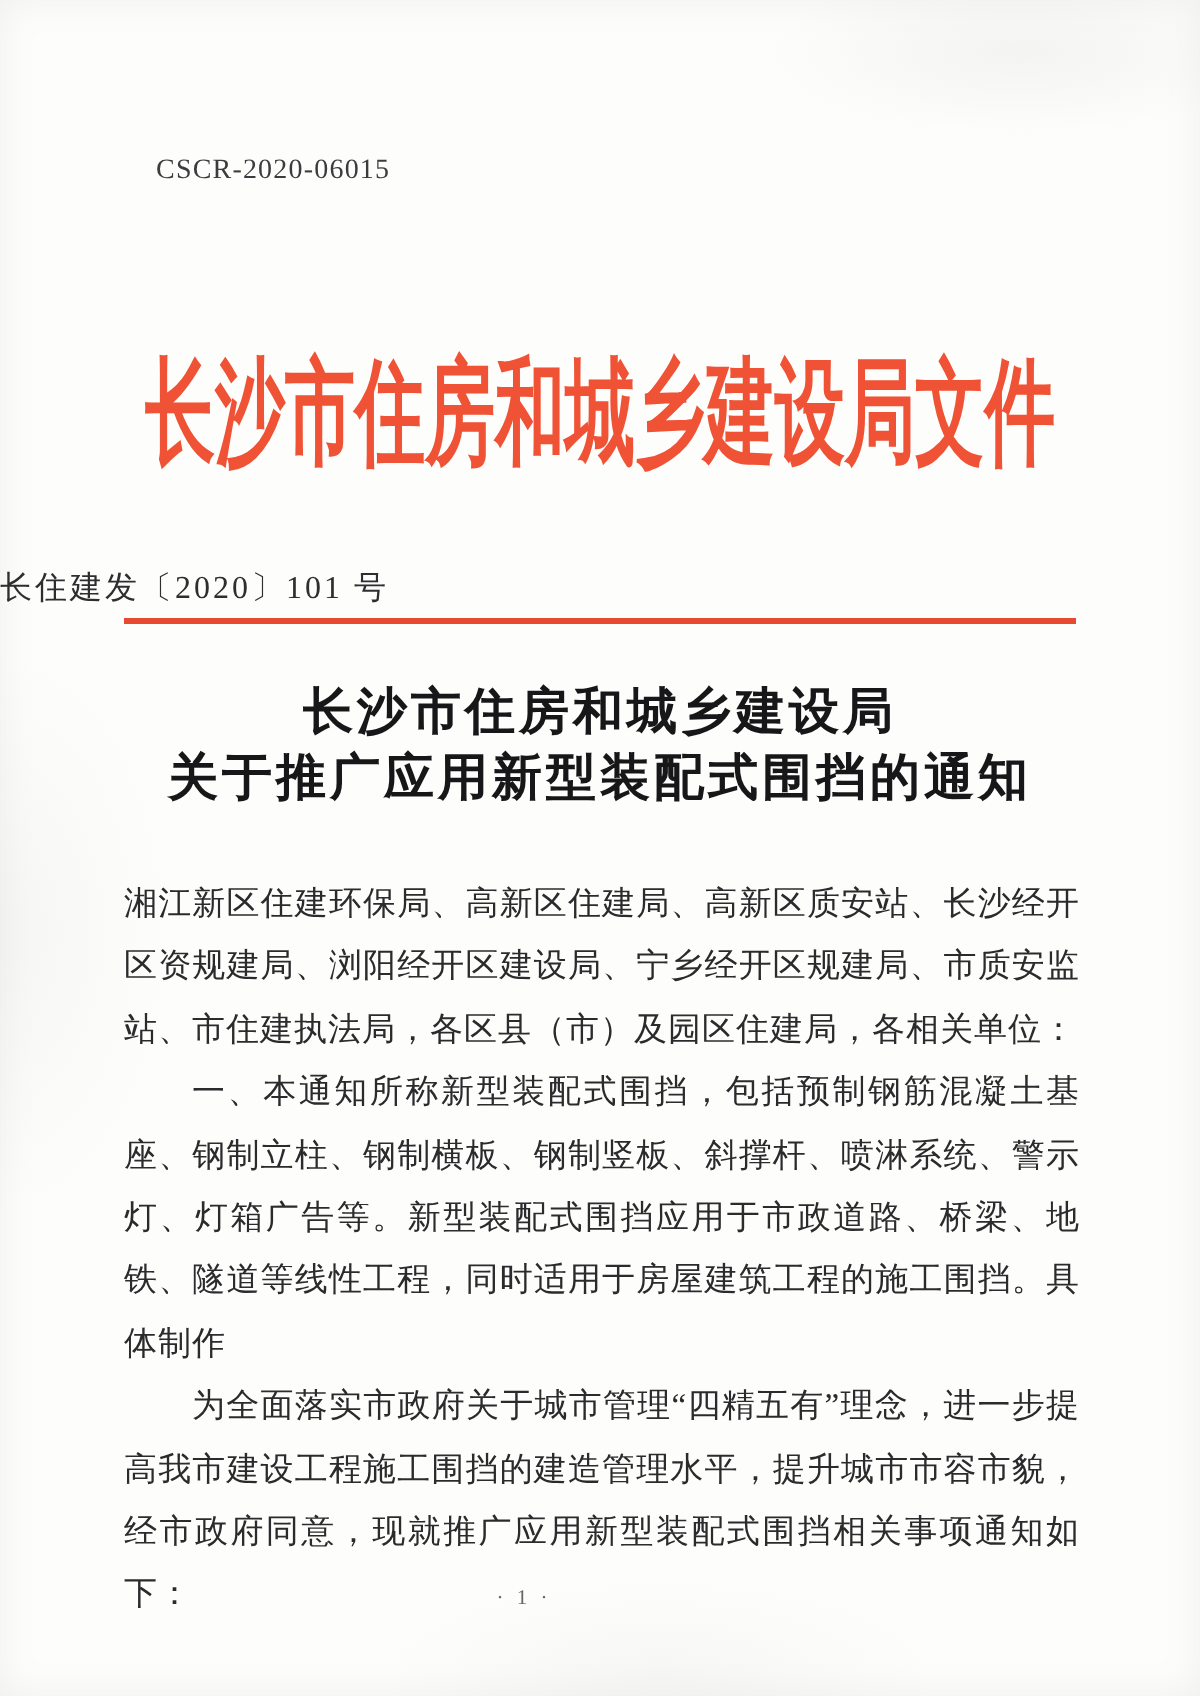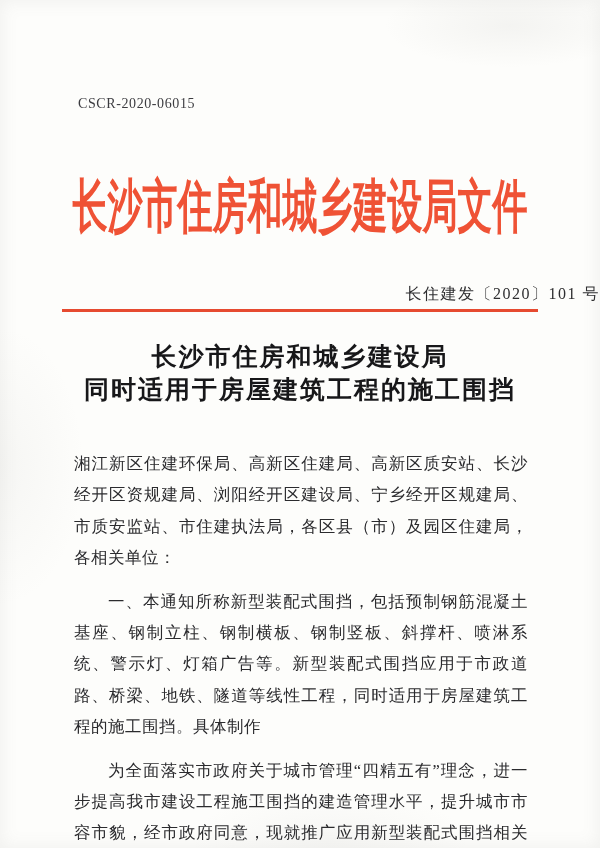--- a/index.html
+++ b/index.html
@@ -24,21 +24,21 @@
     inset: 0;
     background:
       radial-gradient(180px 60px at 85% 3%, rgba(160,160,155,0.10), transparent 70%),
       radial-gradient(120px 200px at 0% 55%, rgba(160,160,155,0.08), transparent 70%),
       radial-gradient(200px 70px at 55% 99%, rgba(160,160,155,0.07), transparent 70%);
     pointer-events: none;
   }
   .archive-no {
     position: absolute;
     left: 78px;
-    top: 96px;
+    top: 78px;
     font-size: 14px;
     letter-spacing: 0.6px;
     color: #3c3c40;
   }
   .masthead {
     position: absolute;
     top: 187px;
     left: 0;
     width: 100%;
     text-align: center;
@@ -48,21 +48,21 @@
     font-weight: bold;
     color: #ef5235;
     transform: scale(0.875, 1.45);
     transform-origin: 50% 50%;
   }
   .ref-no {
     position: absolute;
     top: 284px;
     left: 0;
     width: 100%;
-    text-align: right;
+    text-align: left;
     font-size: 16px;
     letter-spacing: 1.5px;
     color: #2e2e30;
   }
   .red-rule {
     position: absolute;
     top: 309px;
     left: 62px;
     width: 476px;
     height: 3px;
@@ -86,21 +86,21 @@
     left: 62px;
     width: 478px;
     font-size: 16.5px;
     line-height: 31.4px;
     letter-spacing: 0.5px;
     color: #2b2b2e;
     text-align: justify;
     text-justify: inter-character;
   }
   .body-text p {
-    margin: 12px;
+    margin: 0;
   }
   .body-text p.indent {
     text-indent: 34px;
   }
   .page-no {
     position: absolute;
     top: 794px;
     left: 0;
     width: 524px;
     text-align: center;
@@ -117,21 +117,21 @@
   <div class="archive-no">CSCR-2020-06015</div>
 
   <div class="masthead">长沙市住房和城乡建设局文件</div>
 
   <div class="ref-no">长住建发〔2020〕101 号</div>
 
   <div class="red-rule"></div>
 
   <div class="doc-title">
     <div>长沙市住房和城乡建设局</div>
-    <div>同时适用于房屋建筑工程的施工围挡</div>
+    <div>关于推广应用新型装配式围挡的通知</div>
   </div>
 
   <div class="body-text">
     <p>湘江新区住建环保局、高新区住建局、高新区质安站、长沙经开区资规建局、浏阳经开区建设局、宁乡经开区规建局、市质安监站、市住建执法局，各区县（市）及园区住建局，各相关单位：</p>
     <p class="indent">一、本通知所称新型装配式围挡，包括预制钢筋混凝土基座、钢制立柱、钢制横板、钢制竖板、斜撑杆、喷淋系统、警示灯、灯箱广告等。新型装配式围挡应用于市政道路、桥梁、地铁、隧道等线性工程，同时适用于房屋建筑工程的施工围挡。具体制作</p>
     <p class="indent">为全面落实市政府关于城市管理“四精五有”理念，进一步提高我市建设工程施工围挡的建造管理水平，提升城市市容市貌，经市政府同意，现就推广应用新型装配式围挡相关事项通知如下：</p>
   </div>
 
   <div class="page-no">· 1 ·</div>
 

